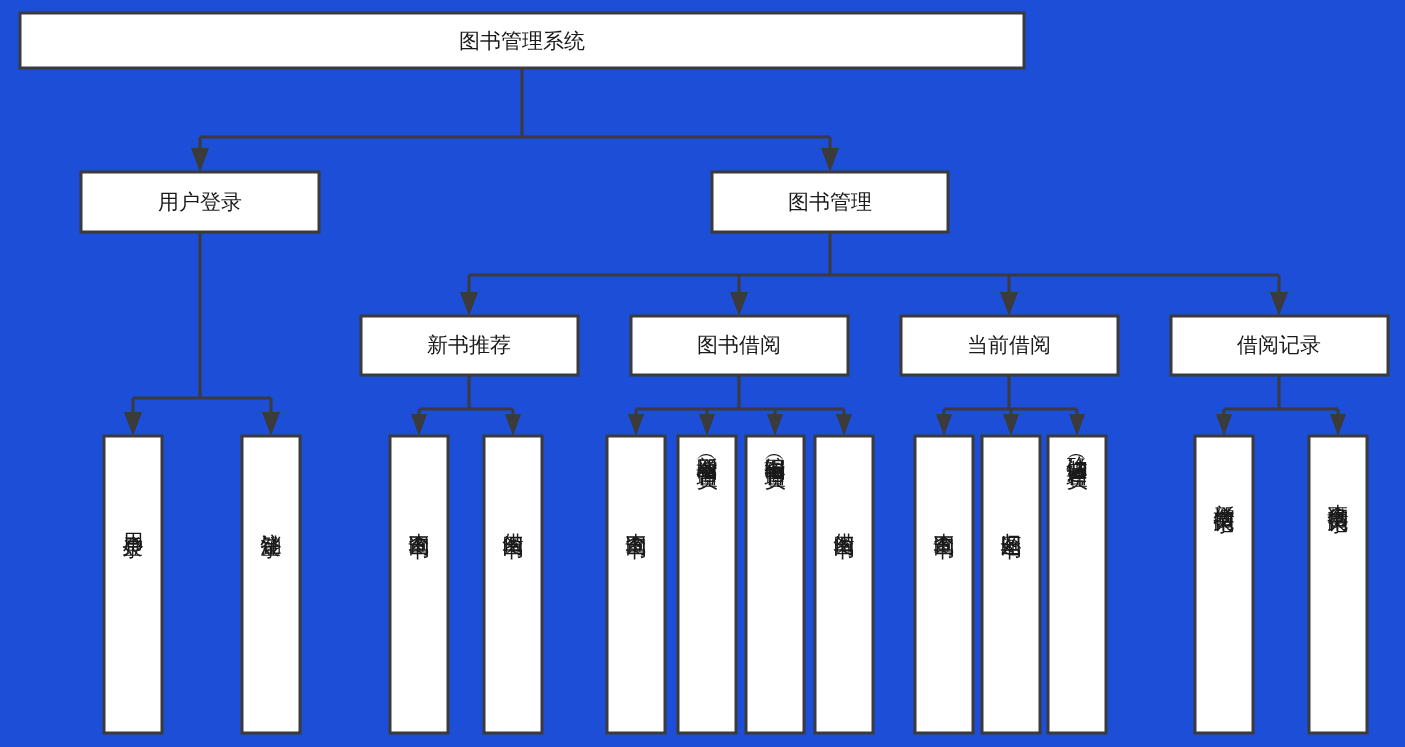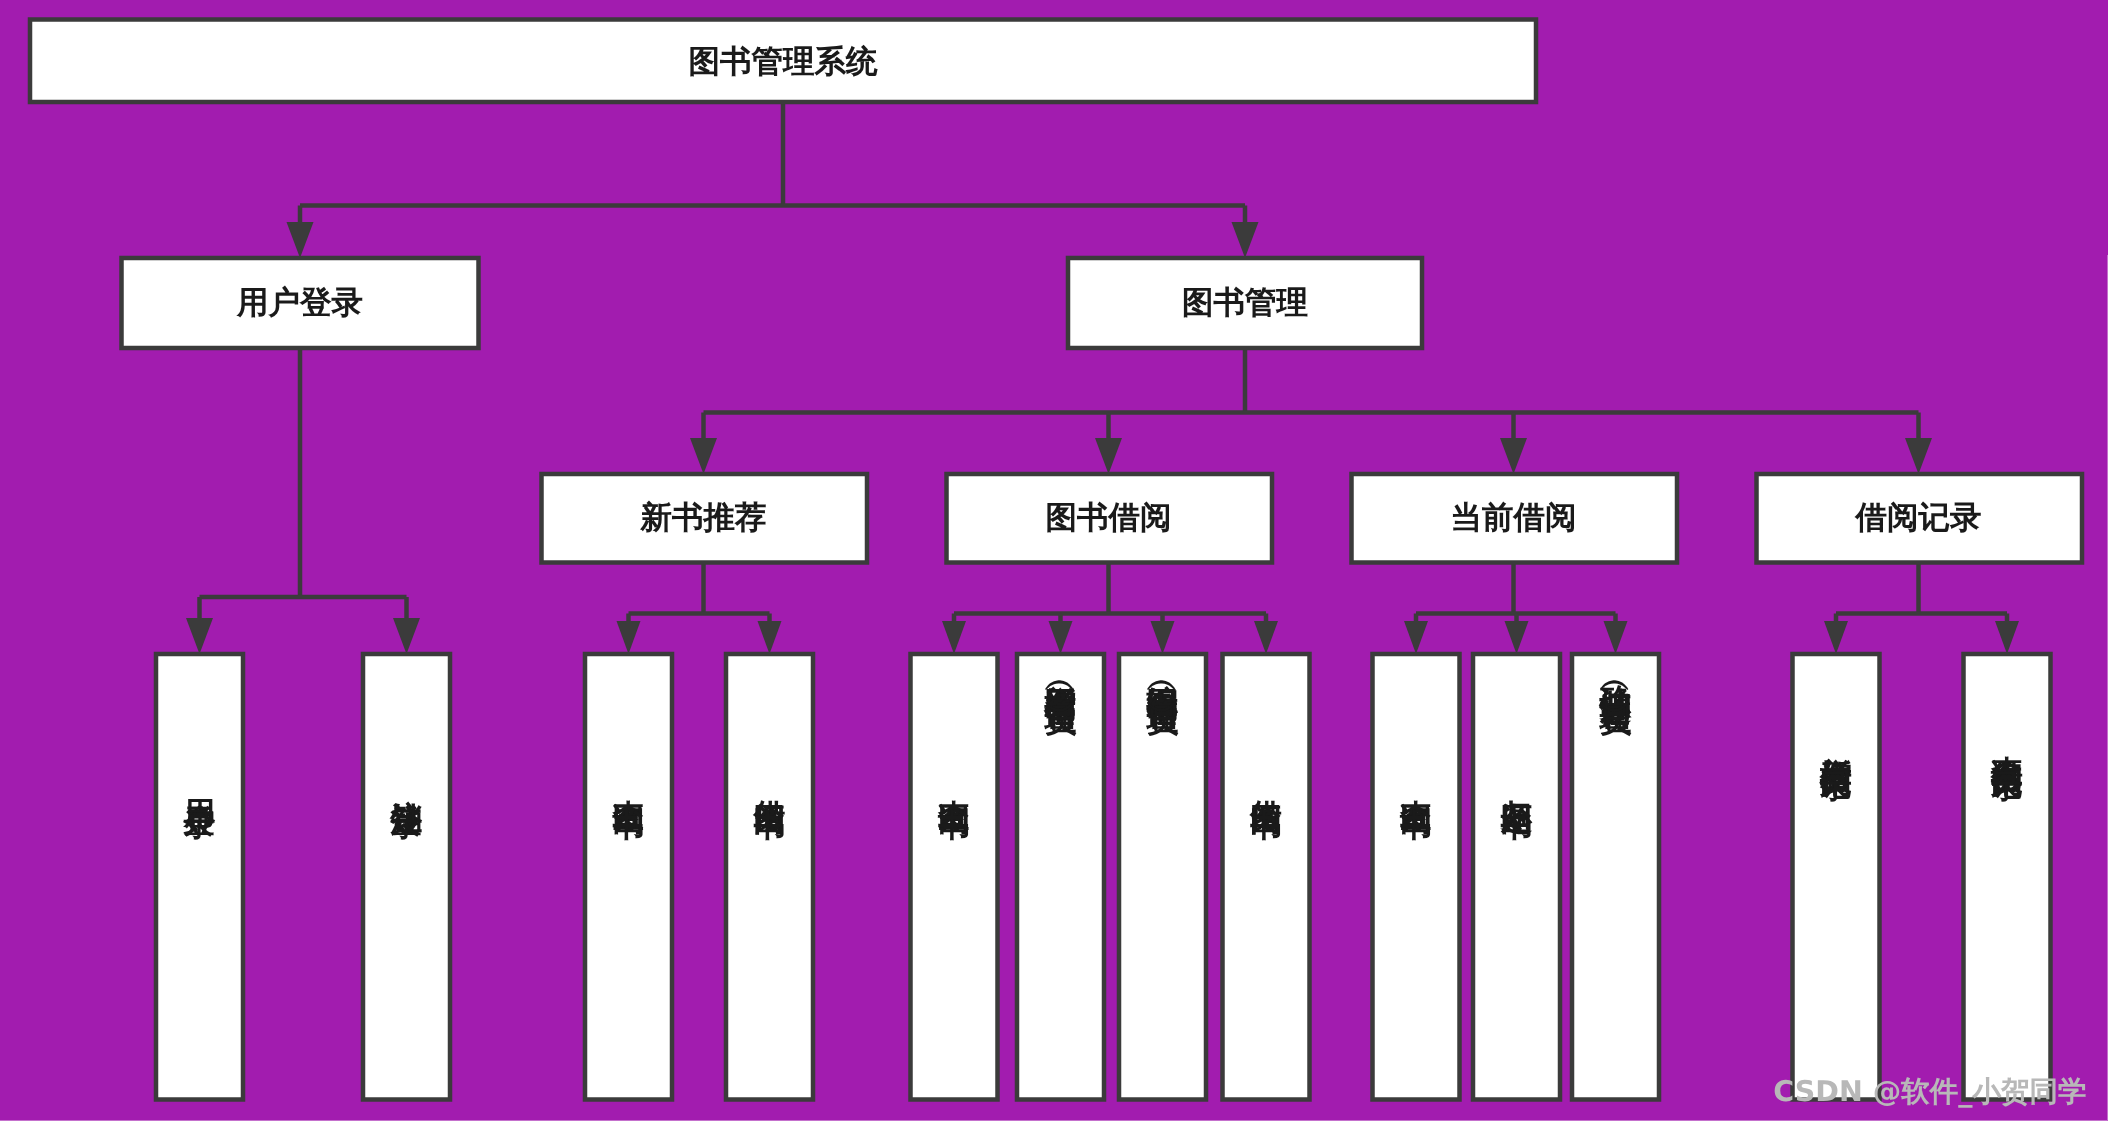--- a/index.html
+++ b/index.html
@@ -12,22 +12,21 @@
     font-family: "DejaVu Sans", "Liberation Sans", sans-serif;
     width: 1405px;
     height: 747px;
     overflow: hidden;
     position: relative;
   }
   #diagram-root {
     position: relative;
     width: 1405px;
     height: 747px;
-    background: #a21caf;
-    font-weight: bold;
+    background: #1d4ed8;
   }
   svg#tree-svg {
     position: absolute;
     left: 0;
     top: 0;
     width: 1405px;
     height: 747px;
     display: block;
   }
   .node-box {
@@ -239,15 +238,14 @@
       <text class="node-label-v" x="1224" y="493">新增借阅记录</text>
     </g>
 
     <g>
       <rect class="node-box" x="1309" y="436" width="58" height="297"></rect>
       <text class="node-label-v" x="1338" y="493">查询借阅记录</text>
     </g>
 
   </svg>
 
-  <div class="watermark-text">CSDN @软件_小贺同学</div>
 
 </div>
 
 </body></html>

